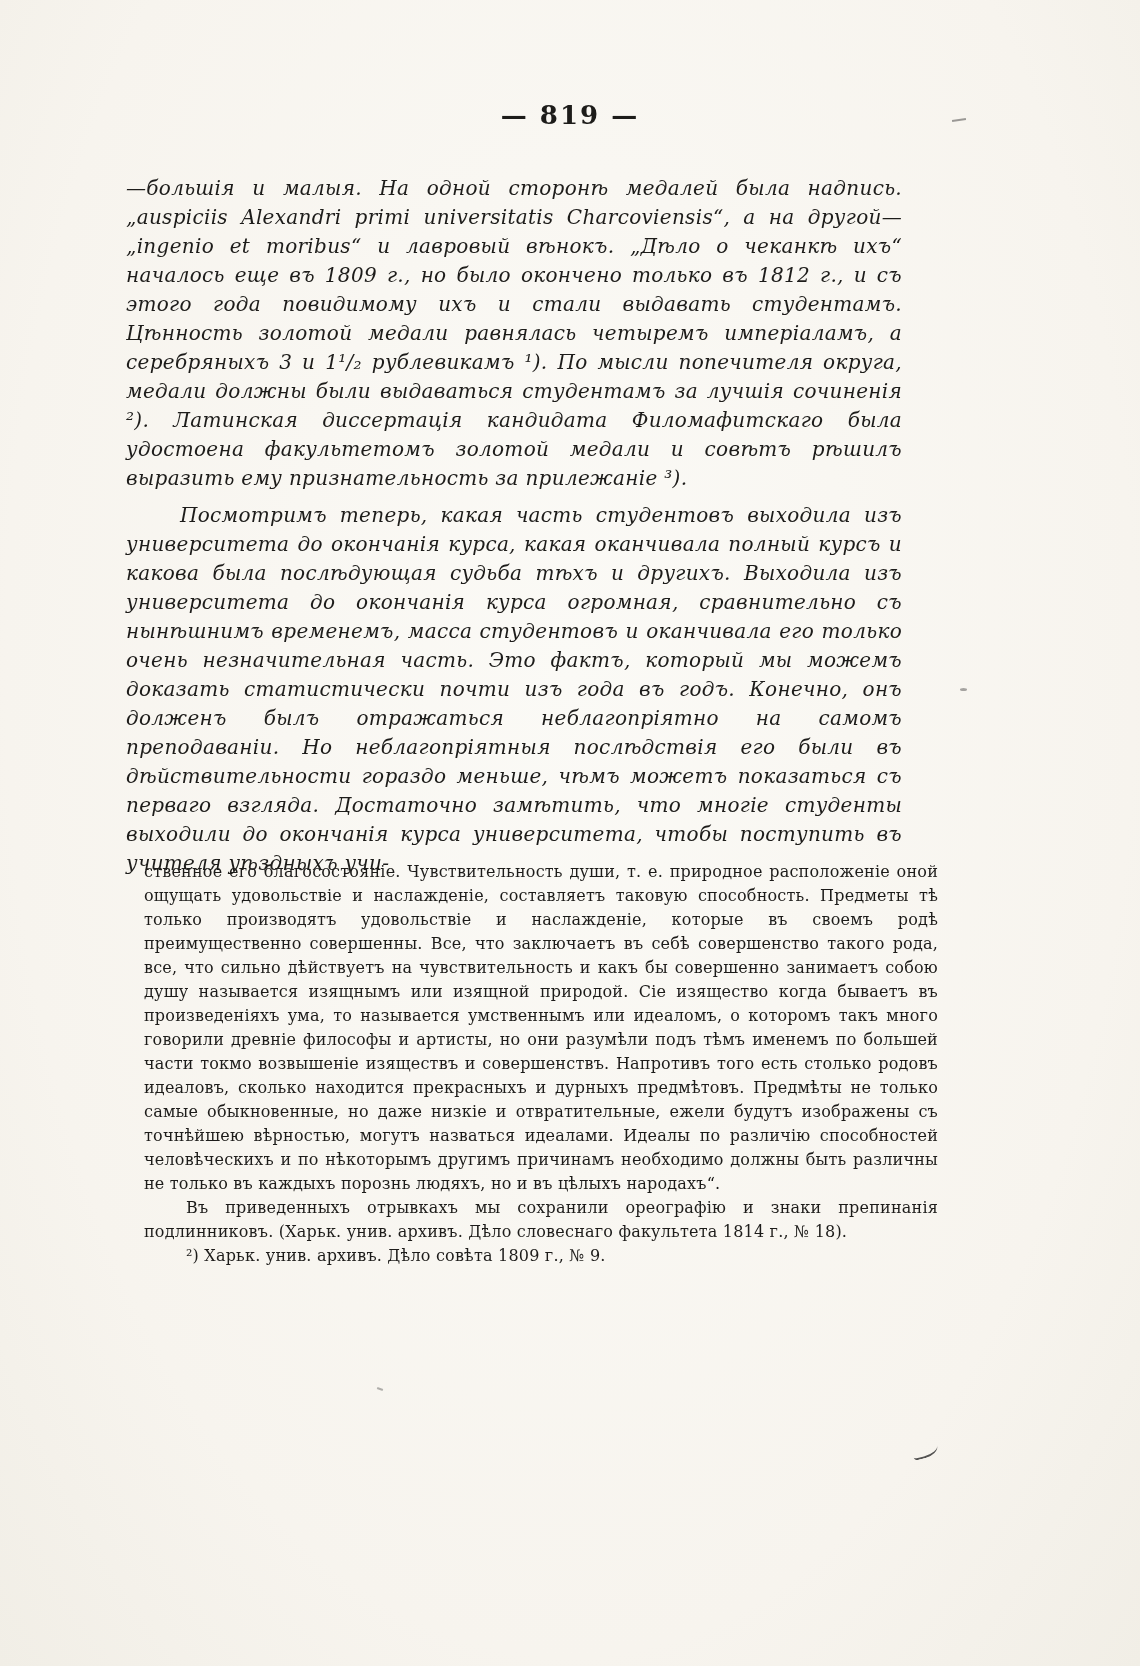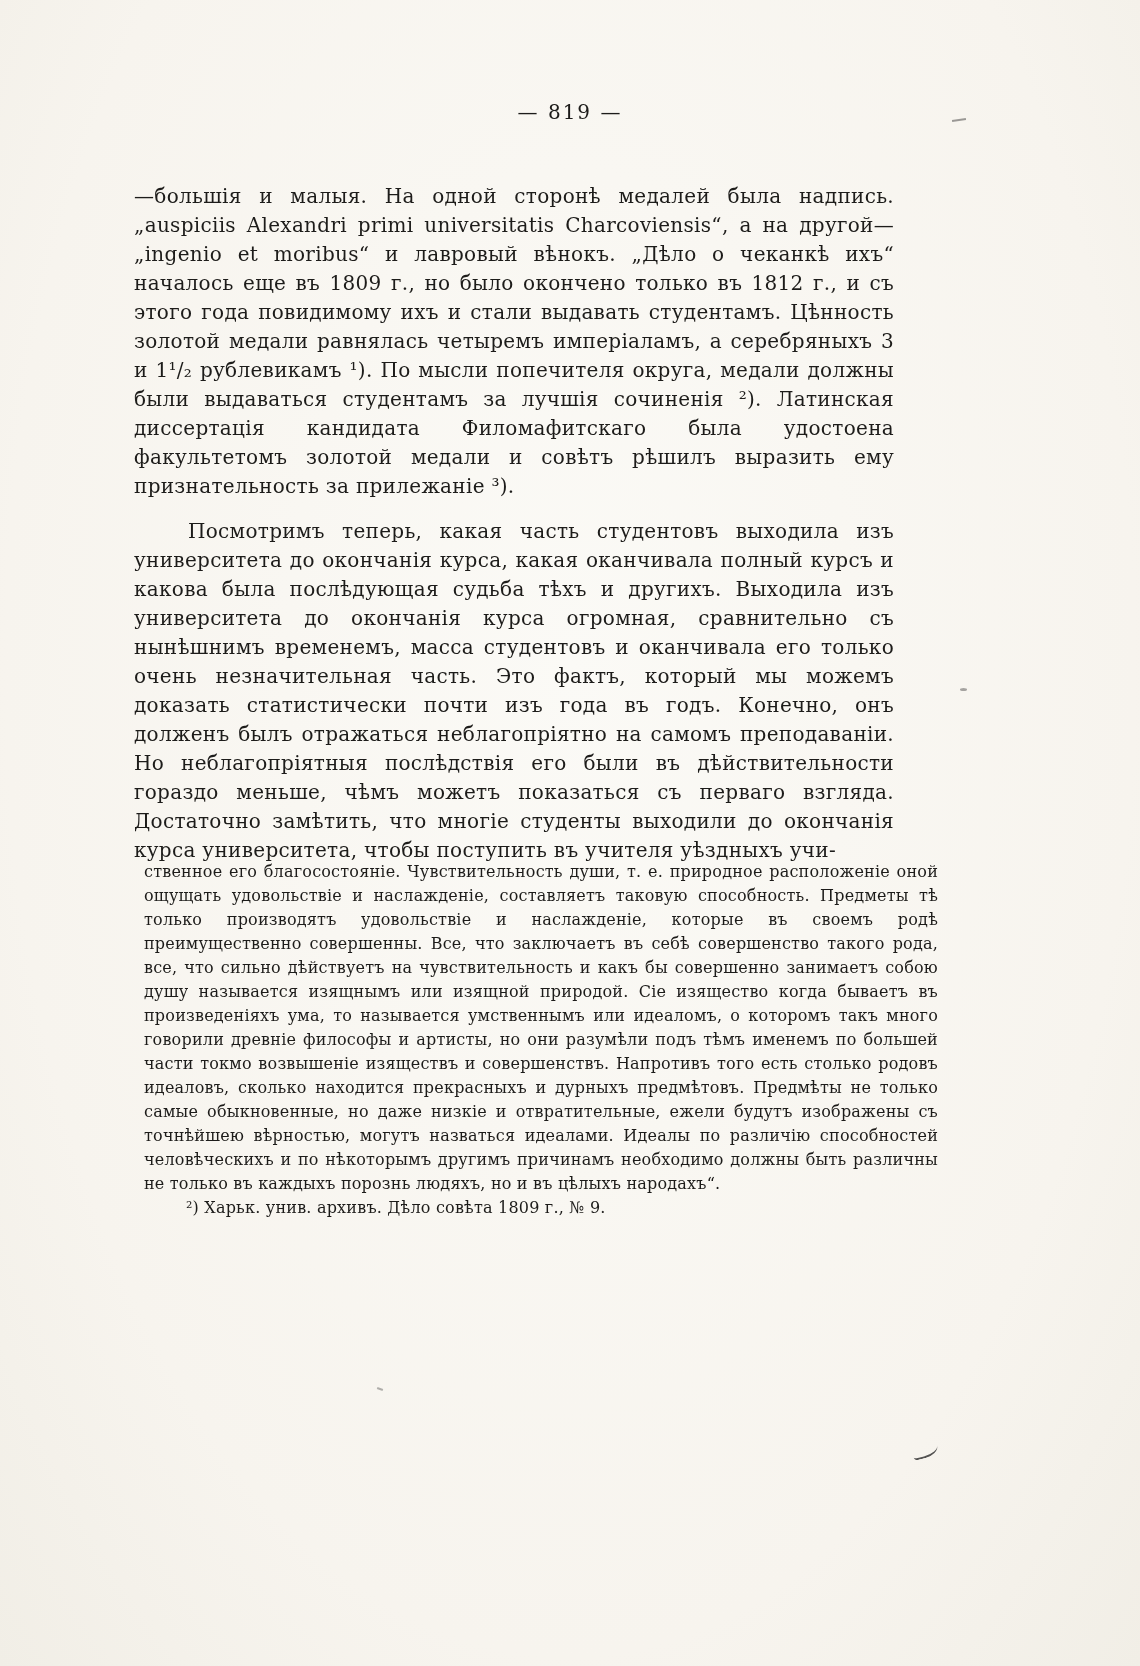--- a/index.html
+++ b/index.html
@@ -19,36 +19,37 @@
     color: #1d1c1a;
     overflow: hidden;
     box-sizing: border-box;
   }
   .page-number {
     position: absolute;
     top: 100px;
     left: 0;
     right: 0;
     text-align: center;
-    font-size: 20px;
+    font-size: 26px;
     letter-spacing: 2px;
-    font-weight: 400;
+    font-weight: 700;
   }
   .main-text {
     position: absolute;
     top: 166px;
     left: 118px;
     width: 792px;
     font-size: 20px;
     line-height: 29px;
     text-align: justify;
     letter-spacing: 0.3px;
   }
   .main-text p {
-    margin: 16px;
+    margin: 8px;
+    font-style: italic;
   }
   .main-text p.indent {
     text-indent: 54px;
   }
   .footnotes {
     position: absolute;
     top: 860px;
     left: 118px;
     width: 794px;
     font-size: 16px;
@@ -102,20 +103,21 @@
 
   <div class="page-number">— 819 —</div>
 
   <div class="main-text">
     <p>—большія и малыя. На одной сторонѣ медалей была надпись. „auspiciis Alexandri primi universitatis Charcoviensis“, а на другой—„ingenio et moribus“ и лавровый вѣнокъ. „Дѣло о чеканкѣ ихъ“ началось еще въ 1809 г., но было окончено только въ 1812 г., и съ этого года повидимому ихъ и стали выдавать студентамъ. Цѣнность золотой медали равнялась четыремъ имперіаламъ, а серебряныхъ 3 и 1¹/₂ рублевикамъ ¹). По мысли попечителя округа, медали должны были выдаваться студентамъ за лучшія сочиненія ²). Латинская диссертація кандидата Филомафитскаго была удостоена факультетомъ золотой медали и совѣтъ рѣшилъ выразить ему признательность за прилежаніе ³).</p>
     <p class="indent">Посмотримъ теперь, какая часть студентовъ выходила изъ университета до окончанія курса, какая оканчивала полный курсъ и какова была послѣдующая судьба тѣхъ и другихъ. Выходила изъ университета до окончанія курса огромная, сравнительно съ нынѣшнимъ временемъ, масса студентовъ и оканчивала его только очень незначительная часть. Это фактъ, который мы можемъ доказать статистически почти изъ года въ годъ. Конечно, онъ долженъ былъ отражаться неблагопріятно на самомъ преподаваніи. Но неблагопріятныя послѣдствія его были въ дѣйствительности гораздо меньше, чѣмъ можетъ показаться съ перваго взгляда. Достаточно замѣтить, что многіе студенты выходили до окончанія курса университета, чтобы поступить въ учителя уѣздныхъ учи-</p>
   </div>
 
   <div class="footnotes">
     <p>ственное его благосостояніе. Чувствительность души, т. е. природное расположеніе оной ощущать удовольствіе и наслажденіе, составляетъ таковую способность. Предметы тѣ только производятъ удовольствіе и наслажденіе, которые въ своемъ родѣ преимущественно совершенны. Все, что заключаетъ въ себѣ совершенство такого рода, все, что сильно дѣйствуетъ на чувствительность и какъ бы совершенно занимаетъ собою душу называется изящнымъ или изящной природой. Сіе изящество когда бываетъ въ произведеніяхъ ума, то называется умственнымъ или идеаломъ, о которомъ такъ много говорили древніе философы и артисты, но они разумѣли подъ тѣмъ именемъ по большей части токмо возвышеніе изяществъ и совершенствъ. Напротивъ того есть столько родовъ идеаловъ, сколько находится прекрасныхъ и дурныхъ предмѣтовъ. Предмѣты не только самые обыкновенные, но даже низкіе и отвратительные, ежели будутъ изображены съ точнѣйшею вѣрностью, могутъ назваться идеалами. Идеалы по различію способностей человѣческихъ и по нѣкоторымъ другимъ причинамъ необходимо должны быть различны не только въ каждыхъ порознь людяхъ, но и въ цѣлыхъ народахъ“.</p>
+    <p class="indent">Въ приведенныхъ отрывкахъ мы сохранили ореографію и знаки препинанія подлинниковъ. (Харьк. унив. архивъ. Дѣло словеснаго факультета 1814 г., № 18).</p>
     <p class="indent">²) Харьк. унив. архивъ. Дѣло совѣта 1809 г., № 9.</p>
   </div>
 
   <span class="artifact artifact-dash-1"></span>
   <span class="artifact artifact-dot-1"></span>
   <span class="artifact artifact-tick"></span>
   <span class="artifact artifact-curve"></span>
 
 </div>
 

